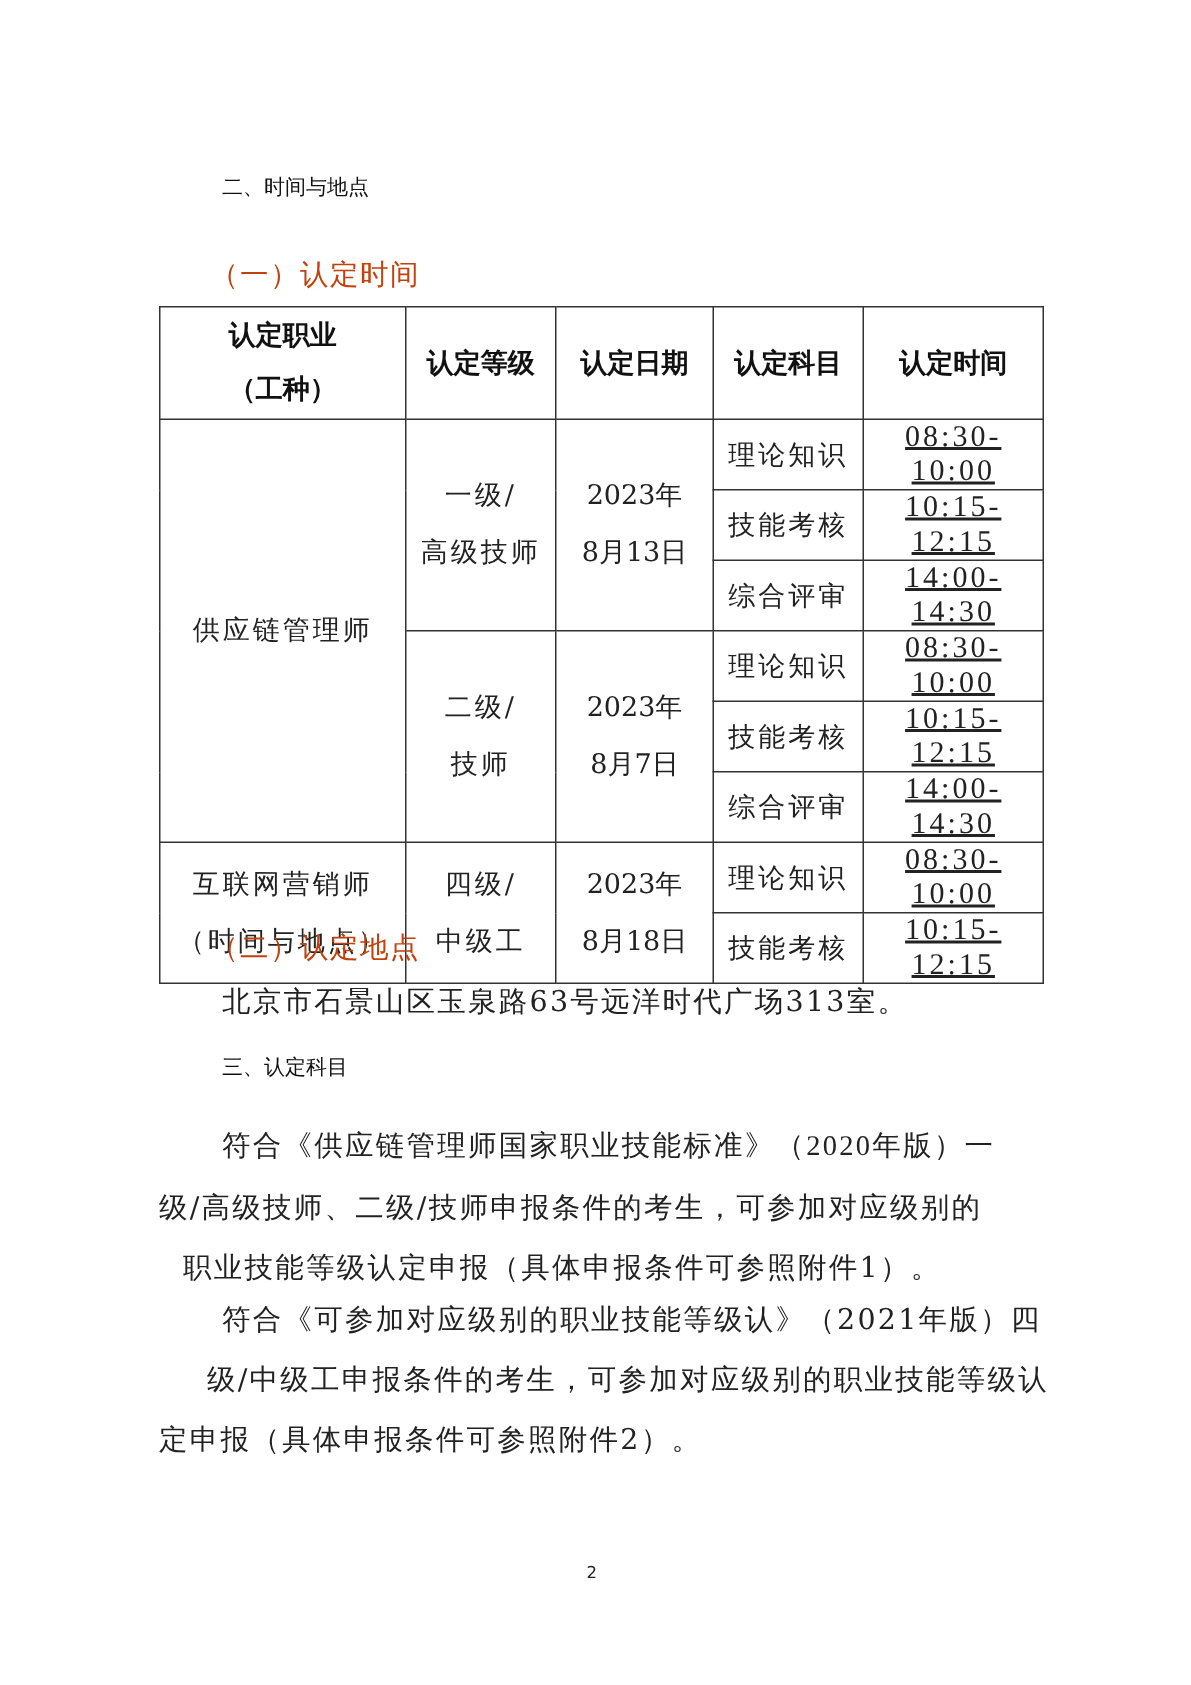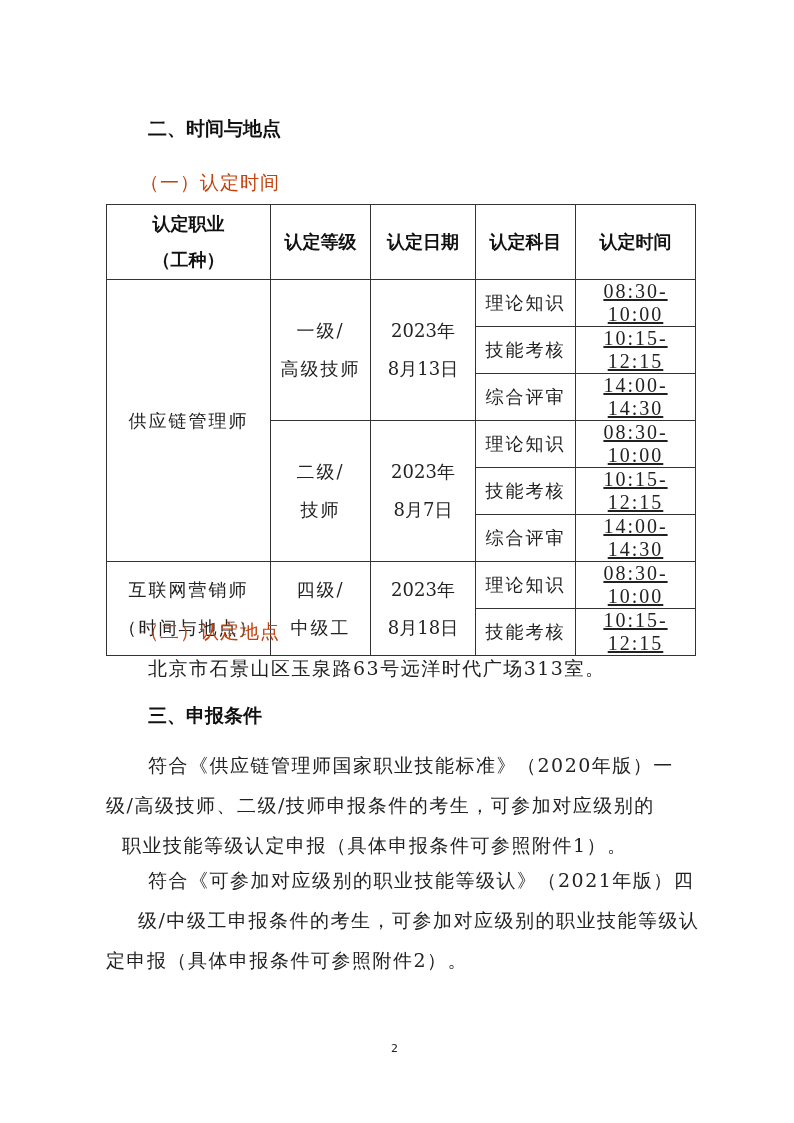--- a/index.html
+++ b/index.html
@@ -4,21 +4,21 @@
 <style>
   html, body { margin: 0; padding: 0; background: #ffffff; }
   body {
     width: 794px; height: 1123px; position: relative; overflow: hidden;
     font-family: "DejaVu Serif", "Liberation Serif", serif;
     color: #1a1a1a;
   }
   .abs { position: absolute; white-space: nowrap; }
   .h-section {
     font-family: "DejaVu Sans", "Liberation Sans", sans-serif;
-    font-weight: bold; font-size: 19px; color: #111;
+    font-weight: normal; font-size: 14px; color: #111;
   }
   .h-sub { font-size: 19px; color: #c2410c; letter-spacing: 1px; }
   .para { font-size: 19px; color: #222; letter-spacing: 1.5px; line-height: 40px; }
 
   table.sched {
     position: absolute; left: 106px; top: 204px;
     border-collapse: collapse; table-layout: fixed;
     width: 589px;
   }
   table.sched td, table.sched th {
@@ -130,23 +130,23 @@
   <tr>
     <td class="sub">技能考核</td>
     <td class="sub time">10:15-12:15</td>
   </tr>
 </tbody>
   </table>
 
 <div class="abs h-sub" style="left:140px; top:619px;">（二）认定地点</div>
 <div class="abs para" style="left:148px; top:648px;">北京市石景山区玉泉路63号远洋时代广场313室。</div>
 
-<div class="abs h-section" style="left:148px; top:703px;">三、申报条件</div>
+<div class="abs h-section" style="left:148px; top:703px;">三、认定科目</div>
 
-<div class="abs para" style="left:148px; top:745px;">符合《供应链管理师国家职业技能标准》（2020年版）一</div>
+<div class="abs para" style="left:148px; top:745px;font-family:Liberation Serif, serif;">符合《供应链管理师国家职业技能标准》（2020年版）一</div>
 <div class="abs para" style="left:106px; top:785px;">级/高级技师、二级/技师申报条件的考生，可参加对应级别的</div>
 <div class="abs para" style="left:106px; top:825px;margin-left:16px;">职业技能等级认定申报（具体申报条件可参照附件1）。</div>
 
 <div class="abs para" style="left:148px; top:860px;">符合《可参加对应级别的职业技能等级认》（2021年版）四</div>
 <div class="abs para" style="left:106px; top:900px;margin-left:32px;">级/中级工申报条件的考生，可参加对应级别的职业技能等级认</div>
 <div class="abs para" style="left:106px; top:940px;">定申报（具体申报条件可参照附件2）。</div>
 
 <div class="abs page-num" style="left:391px; top:1042px;">2</div>
 
 </body></html>

